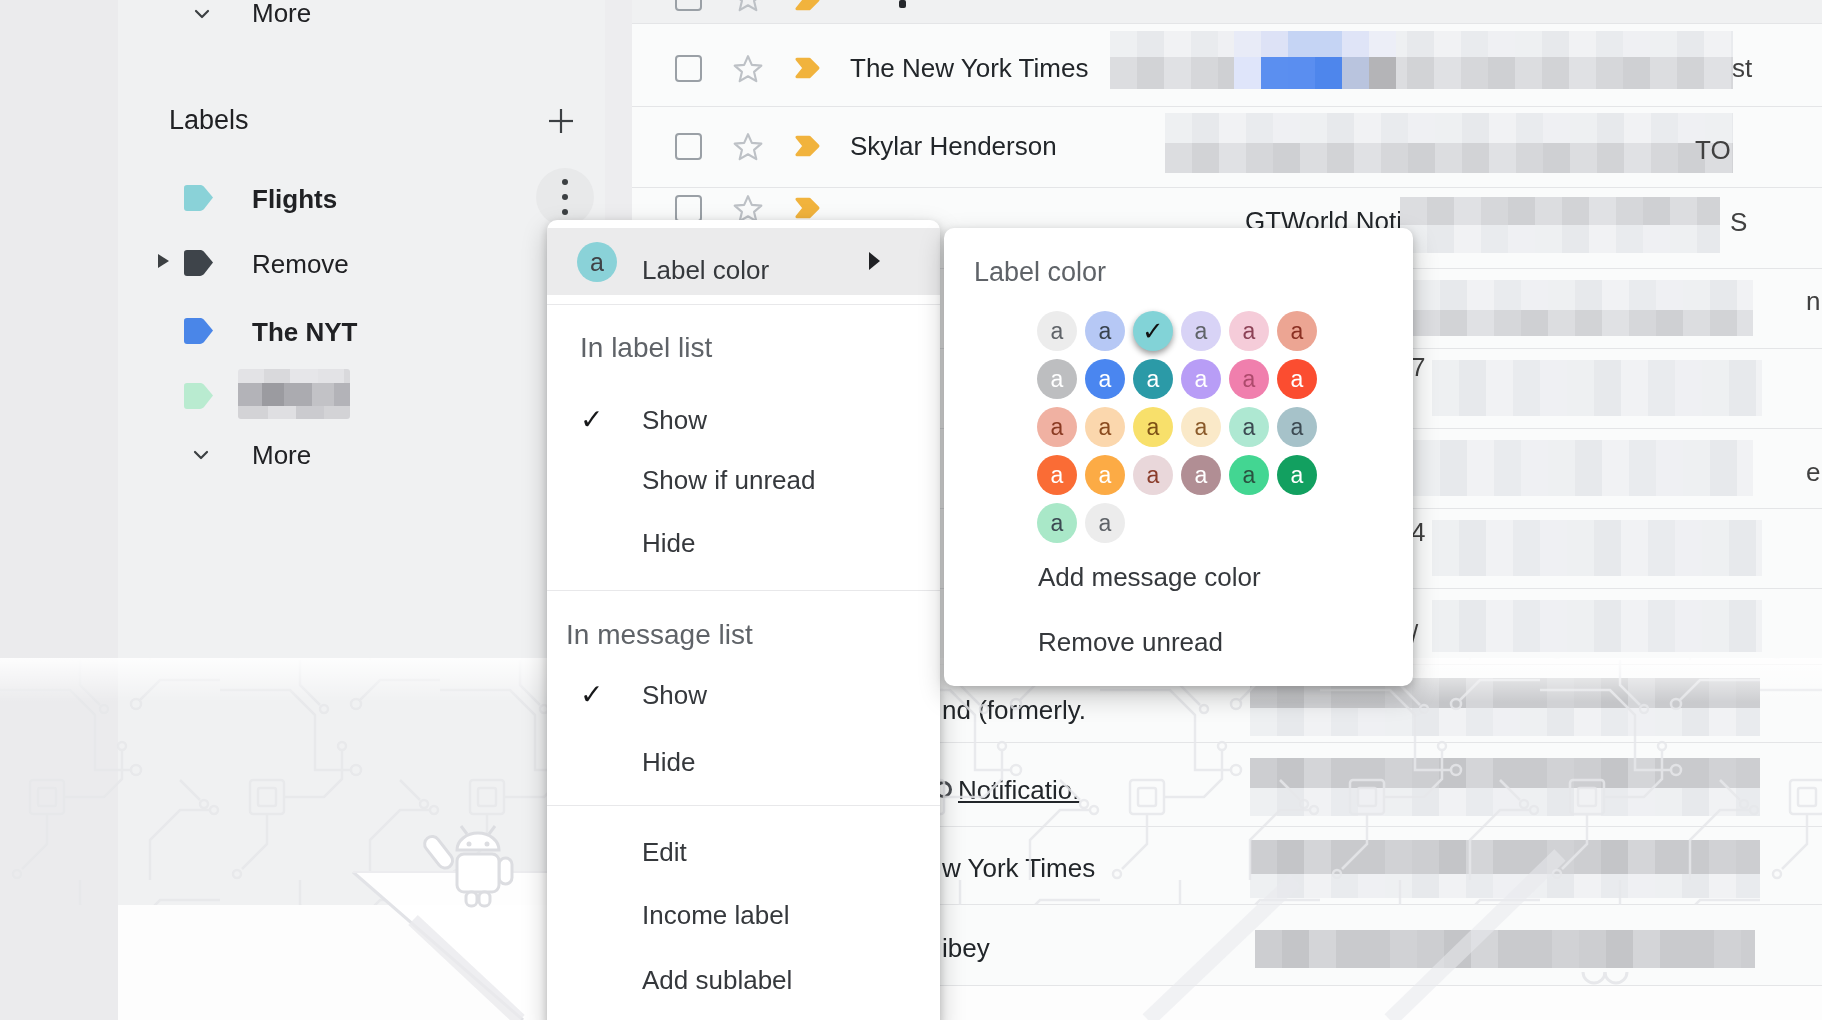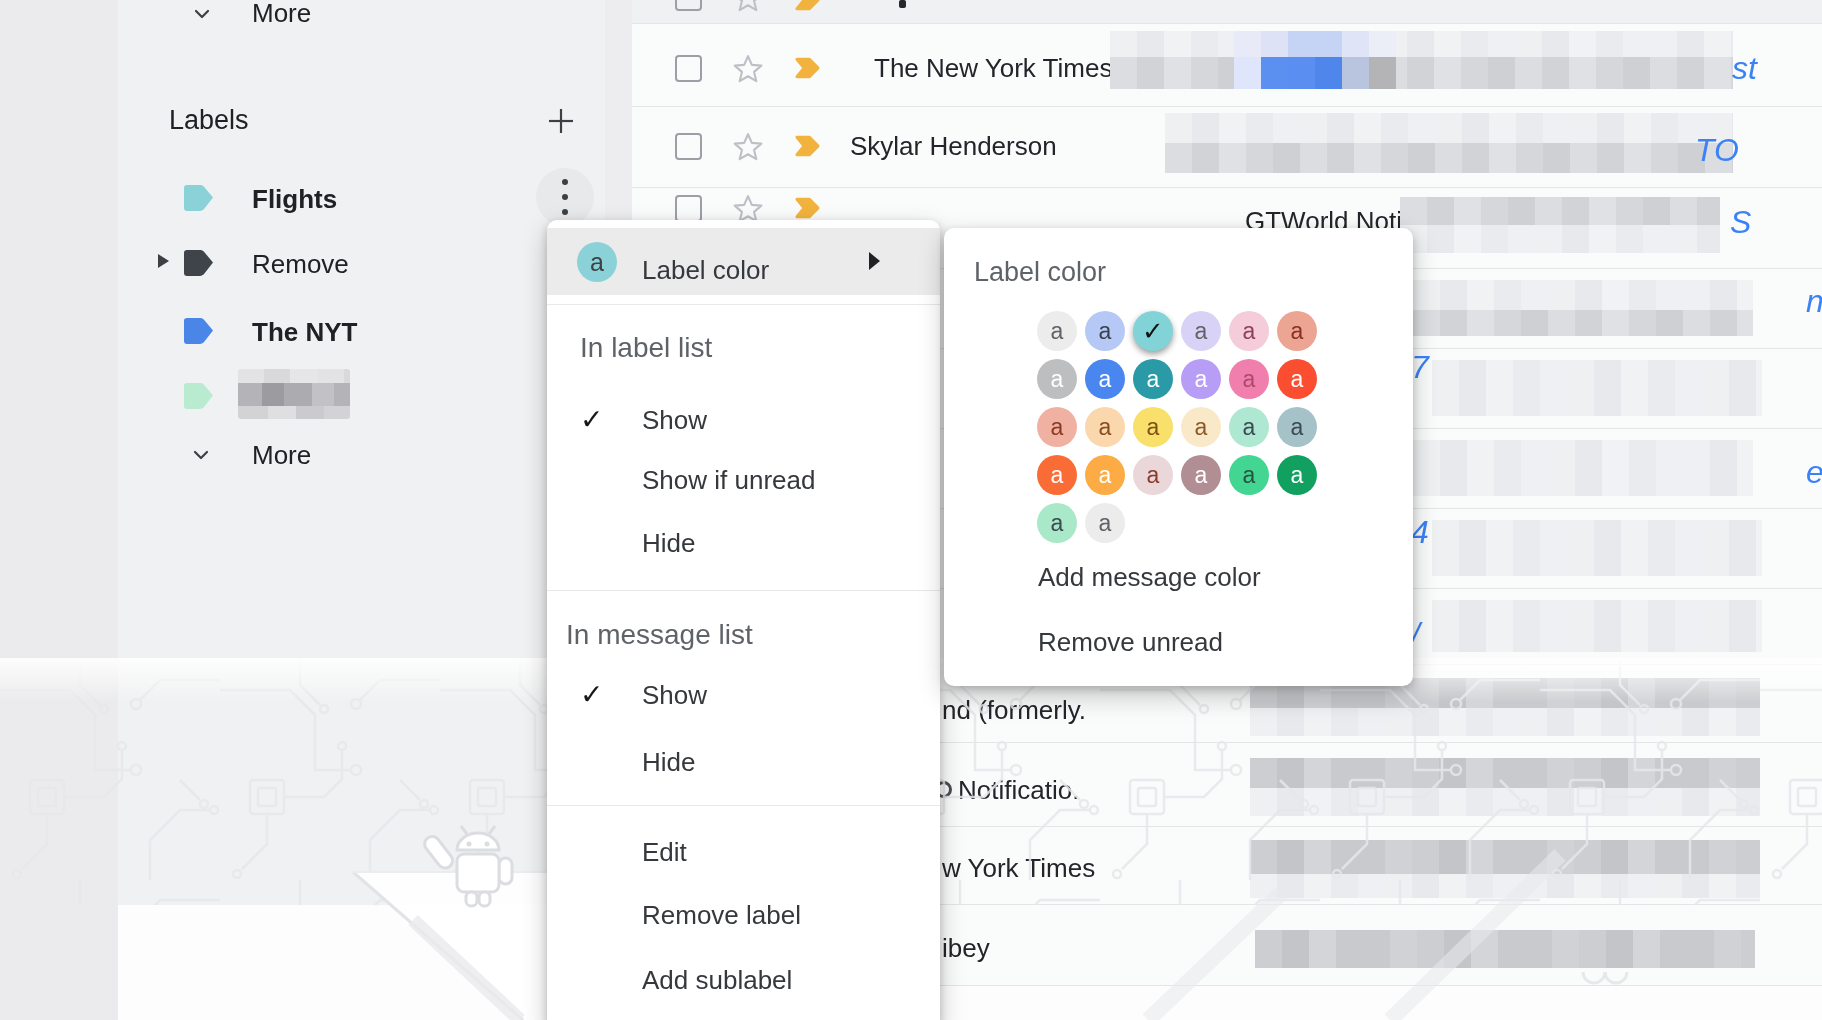--- a/index.html
+++ b/index.html
@@ -19,21 +19,21 @@
   .blur-block{overflow:hidden;border-radius:3px;}
   .blur-band{width:100%;}
   .bb1{height:14px;background:repeating-linear-gradient(90deg,#e3e3e6 0 26px,#d9d9dc 26px 52px,#e6e6e9 52px 80px);}
   .bb2{height:23px;background:repeating-linear-gradient(90deg,#b3b3b8 0 24px,#9b9ba0 24px 46px,#ababb0 46px 74px,#c2c2c6 74px 96px);}
   .bb3{height:13px;background:repeating-linear-gradient(90deg,#d3d3d6 0 30px,#dfdfe2 30px 58px,#cbcbcf 58px 86px);}
   
   #maillist{left:632px;top:0;width:1190px;height:1020px;background:#fafbfb;}
   .divider{position:absolute;left:0;width:1190px;height:1px;background:#e4e5e7;}
   .checkbox{position:absolute;width:27px;height:27px;border:2.5px solid #9aa0a6;border-radius:4px;box-sizing:border-box;background:transparent;}
   .sender{position:absolute;font-size:26px;line-height:28px;color:#22262a;white-space:nowrap;}
-  .frag{position:absolute;font-size:32px;line-height:28px;color:#3b82f6;white-space:nowrap;font-style:italic;}
+  .frag{position:absolute;font-size:26px;line-height:28px;color:#404040;white-space:nowrap;}
   .mosaic{position:absolute;overflow:hidden;}
   .m-light{background:repeating-linear-gradient(90deg,#eef0f2 0 27px,#e7e9ec 27px 54px,#f1f2f4 54px 81px,#e9ebee 81px 108px,#eff0f3 108px 135px);}
   .m-mid{background:repeating-linear-gradient(90deg,#dcddE0 0 27px,#d2d3d6 27px 54px,#e0e1e4 54px 81px,#d6d7da 81px 108px,#cfd0d3 108px 135px);}
   .m-dark{background:repeating-linear-gradient(90deg,#cdced1 0 27px,#c4c5c8 27px 54px,#d4d5d8 54px 81px,#c9cacd 81px 135px,#d1d2d5 135px 162px);}
   .band{position:absolute;left:0;width:100%;}
   .blob{position:absolute;top:0;left:124px;width:164px;height:100%;}
   .blob-row{display:flex;}
   .blob-row span{display:block;width:27px;}
   .blob-row:first-child span{height:26px;}
   .blob-row:last-child span{height:32px;}
@@ -83,21 +83,21 @@
     <div class="divider" style="top:23px;"></div>
 
     <div>
       <div class="checkbox" style="left:43px;top:55px;"></div>
       <svg class="abs" style="left:100px;top:53px;" width="32" height="32" viewBox="0 0 30 30">
         <path d="M15 3l3.6 8.1 8.9.7-6.8 5.9 2.1 8.7L15 21.8 7.2 26.4l2.1-8.7-6.8-5.9 8.9-.7z" fill="none" stroke="#bdc1c6" stroke-width="2" stroke-linejoin="round"></path>
       </svg>
       <svg class="abs" style="left:161px;top:56px;" width="30" height="24" viewBox="0 0 24 22">
         <polygon points="2,3 13,3 21,11 13,19 2,19 8.5,11" fill="#f1b33d" stroke="#f1b33d" stroke-width="3" stroke-linejoin="round"></polygon>
       </svg>
-      <div class="sender" style="left:218px;top:54px;margin-left:24px;">The New York Times</div>
+      <div class="sender" style="left:218px;top:54px;">The New York Times</div>
       <div class="mosaic" style="left:478px;top:31px;width:623px;height:58px;">
         <div class="band m-light" style="top:0;height:26px;"></div>
         <div class="band m-mid" style="top:26px;height:32px;"></div>
         <div class="blob">
             <div class="blob-row">
               <span style="background: rgb(232, 235, 247);"></span>
               <span style="background: rgb(221, 226, 246);"></span>
               <span style="background: rgb(197, 212, 244);"></span>
               <span style="background: rgb(197, 212, 244);"></span>
               <span style="background: rgb(223, 228, 247);"></span>
@@ -181,21 +181,21 @@
     <div>
       <div class="sender" style="left:310px;top:696px;">nd (formerly.</div>
       <div class="mosaic" style="left:618px;top:678px;width:510px;height:58px;">
         <div class="band m-dark" style="top:0;height:30px;"></div>
         <div class="band m-light" style="top:30px;height:28px;"></div>
       </div>
     </div>
     <div class="divider" style="top:742px;"></div>
     <div>
       <div class="ofrag" style="left:303px;top:781px;"></div>
-      <div class="sender" style="left:326px;top:776px;">Notificatio.</div>
+      <div class="sender" style="left:326px;top:776px;text-decoration:underline;">Notificatio.</div>
       <div class="mosaic" style="left:618px;top:758px;width:510px;height:58px;">
         <div class="band m-dark" style="top:0;height:30px;"></div>
         <div class="band m-light" style="top:30px;height:28px;"></div>
       </div>
     </div>
     <div class="divider" style="top:826px;"></div>
     <div>
       <div class="sender" style="left:310px;top:854px;">w York Times</div>
       <div class="mosaic" style="left:618px;top:840px;width:510px;height:58px;">
         <div class="band m-dark" style="top:0;height:34px;"></div>
@@ -337,21 +337,21 @@
     <div class="menu-item" style="left:95px;top:309px;">Hide</div>
     <div class="menu-div" style="top:370px;"></div>
 
     <div class="menu-sec" style="left:19px;top:401px;">In message list</div>
     <div class="check" style="left:33px;top:461px;">✓</div>
     <div class="menu-item" style="left:95px;top:461px;">Show</div>
     <div class="menu-item" style="left:95px;top:528px;">Hide</div>
     <div class="menu-div" style="top:585px;"></div>
 
     <div class="menu-item" style="left:95px;top:618px;">Edit</div>
-    <div class="menu-item" style="left:95px;top:681px;">Remove label</div>
+    <div class="menu-item" style="left:95px;top:681px;">Income label</div>
     <div class="menu-item" style="left:95px;top:746px;">Add sublabel</div>
   </div>
 
   <div id="submenu" class="menu">
     <div class="menu-sec" style="left:30px;top:30px;font-size:27px;">Label color</div>
     <div class="abs" style="left:93px;top:83px;">
         <div class="sw-row">
           <div class="swatch" style="background: rgb(236, 236, 236); color: rgb(95, 99, 104);">a</div>
           <div class="swatch" style="background: rgb(182, 200, 245); color: rgb(57, 67, 78);">a</div>
           <div class="swatch checked" style="background: rgb(130, 211, 215); color: rgb(17, 17, 17);">✓</div>

